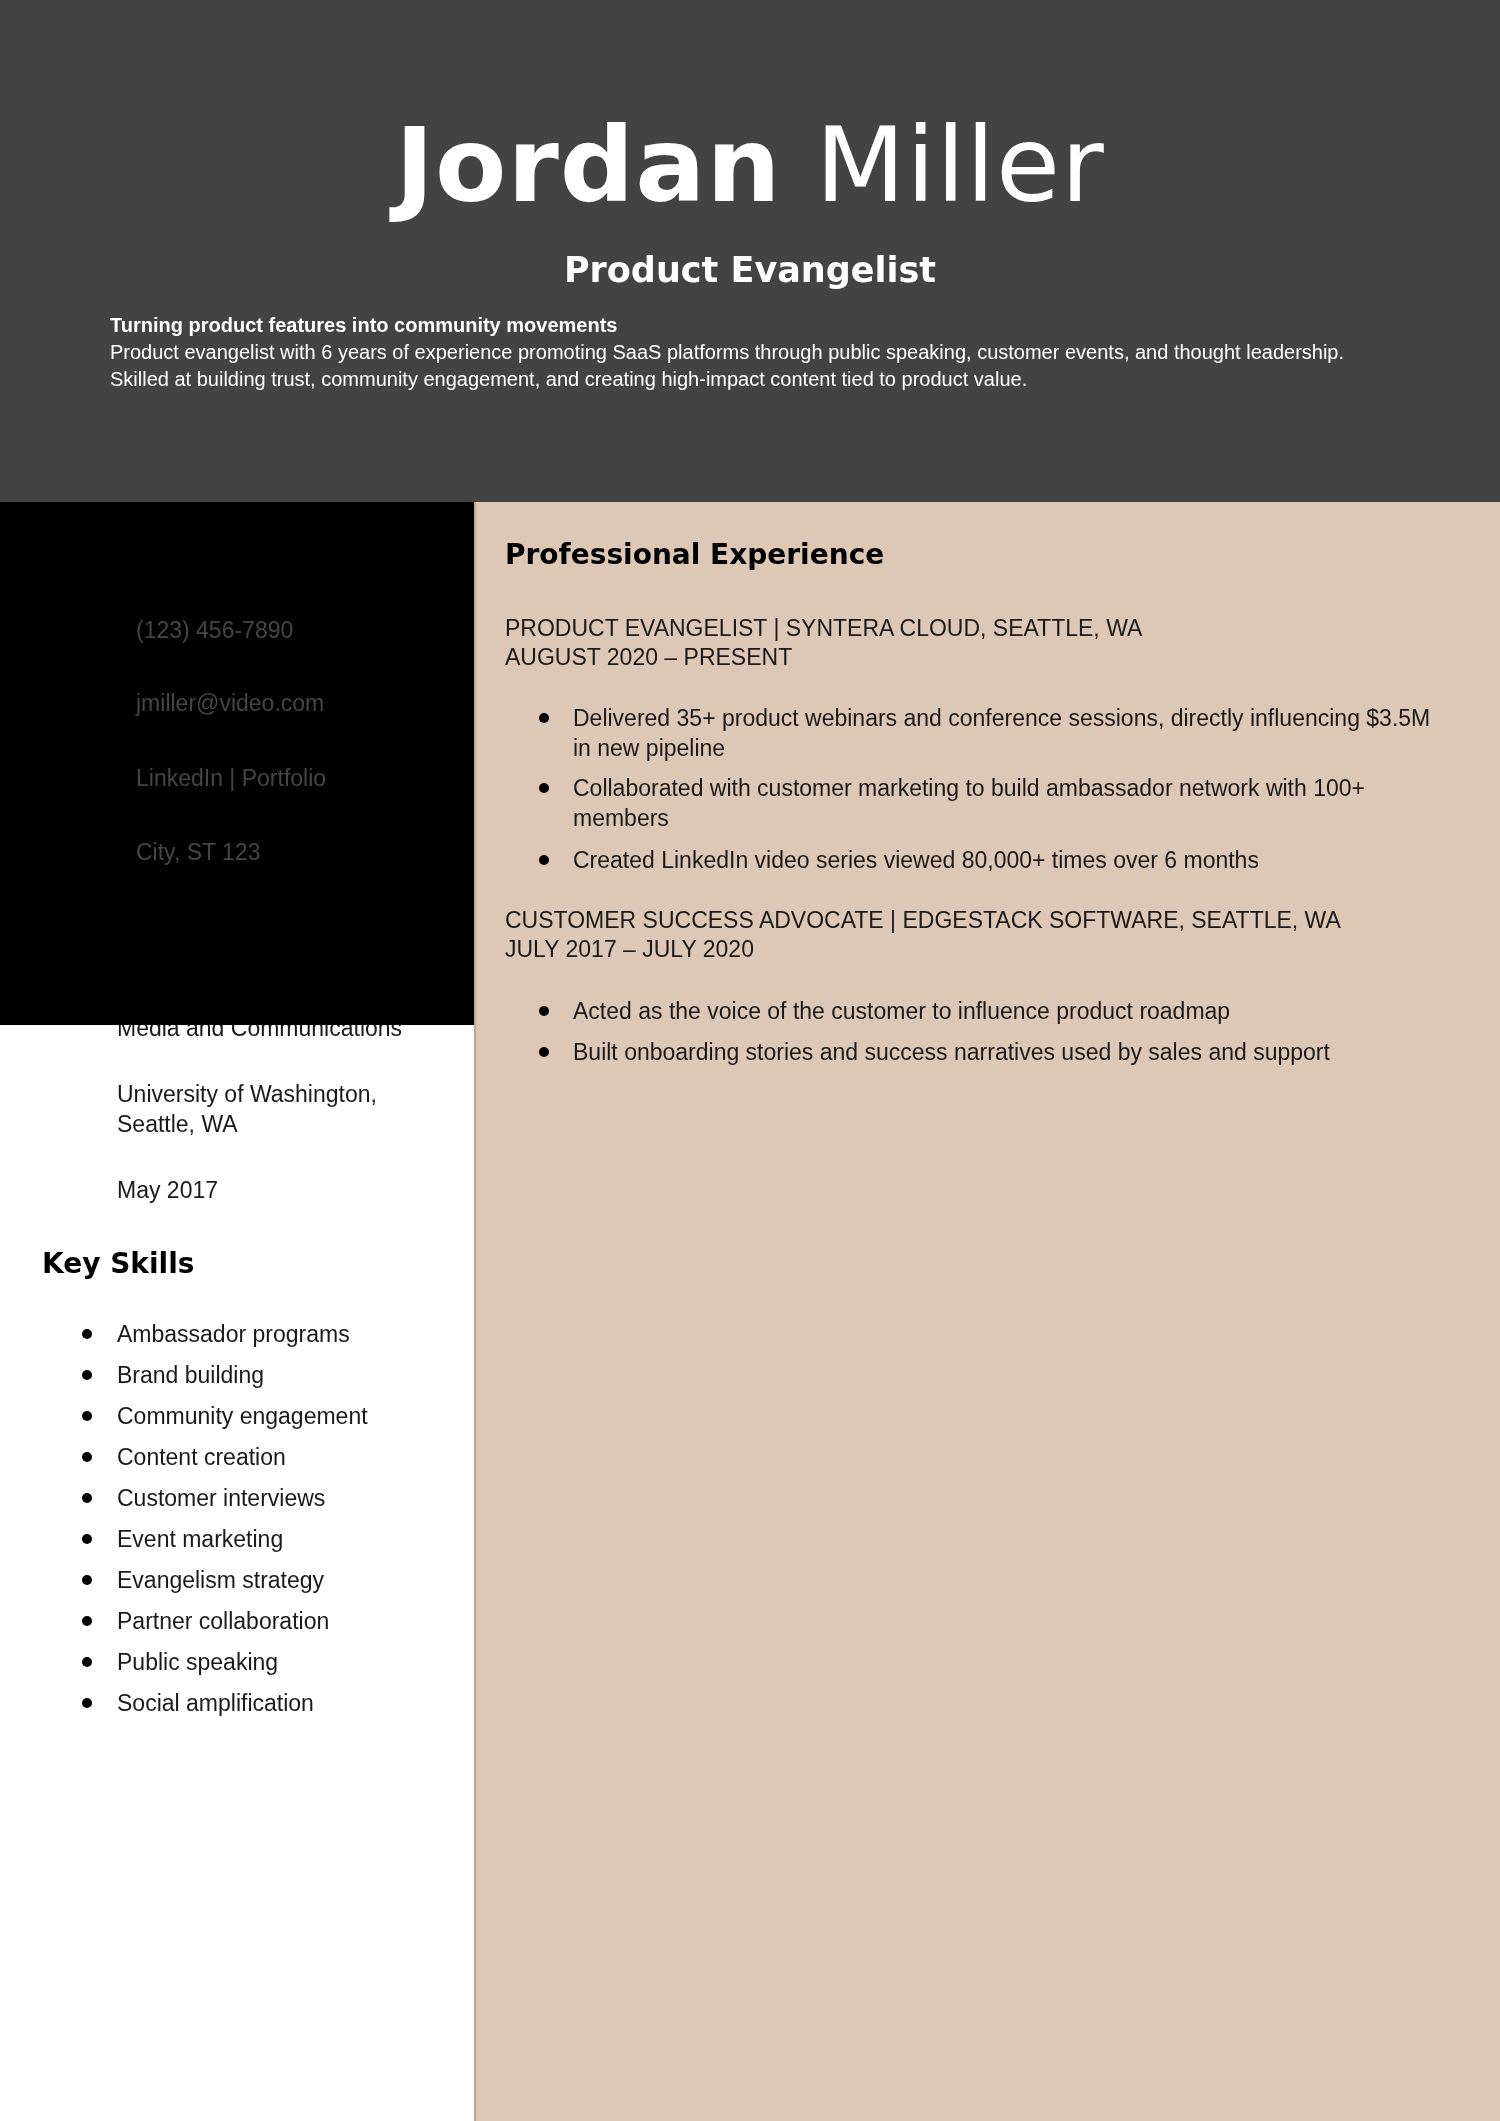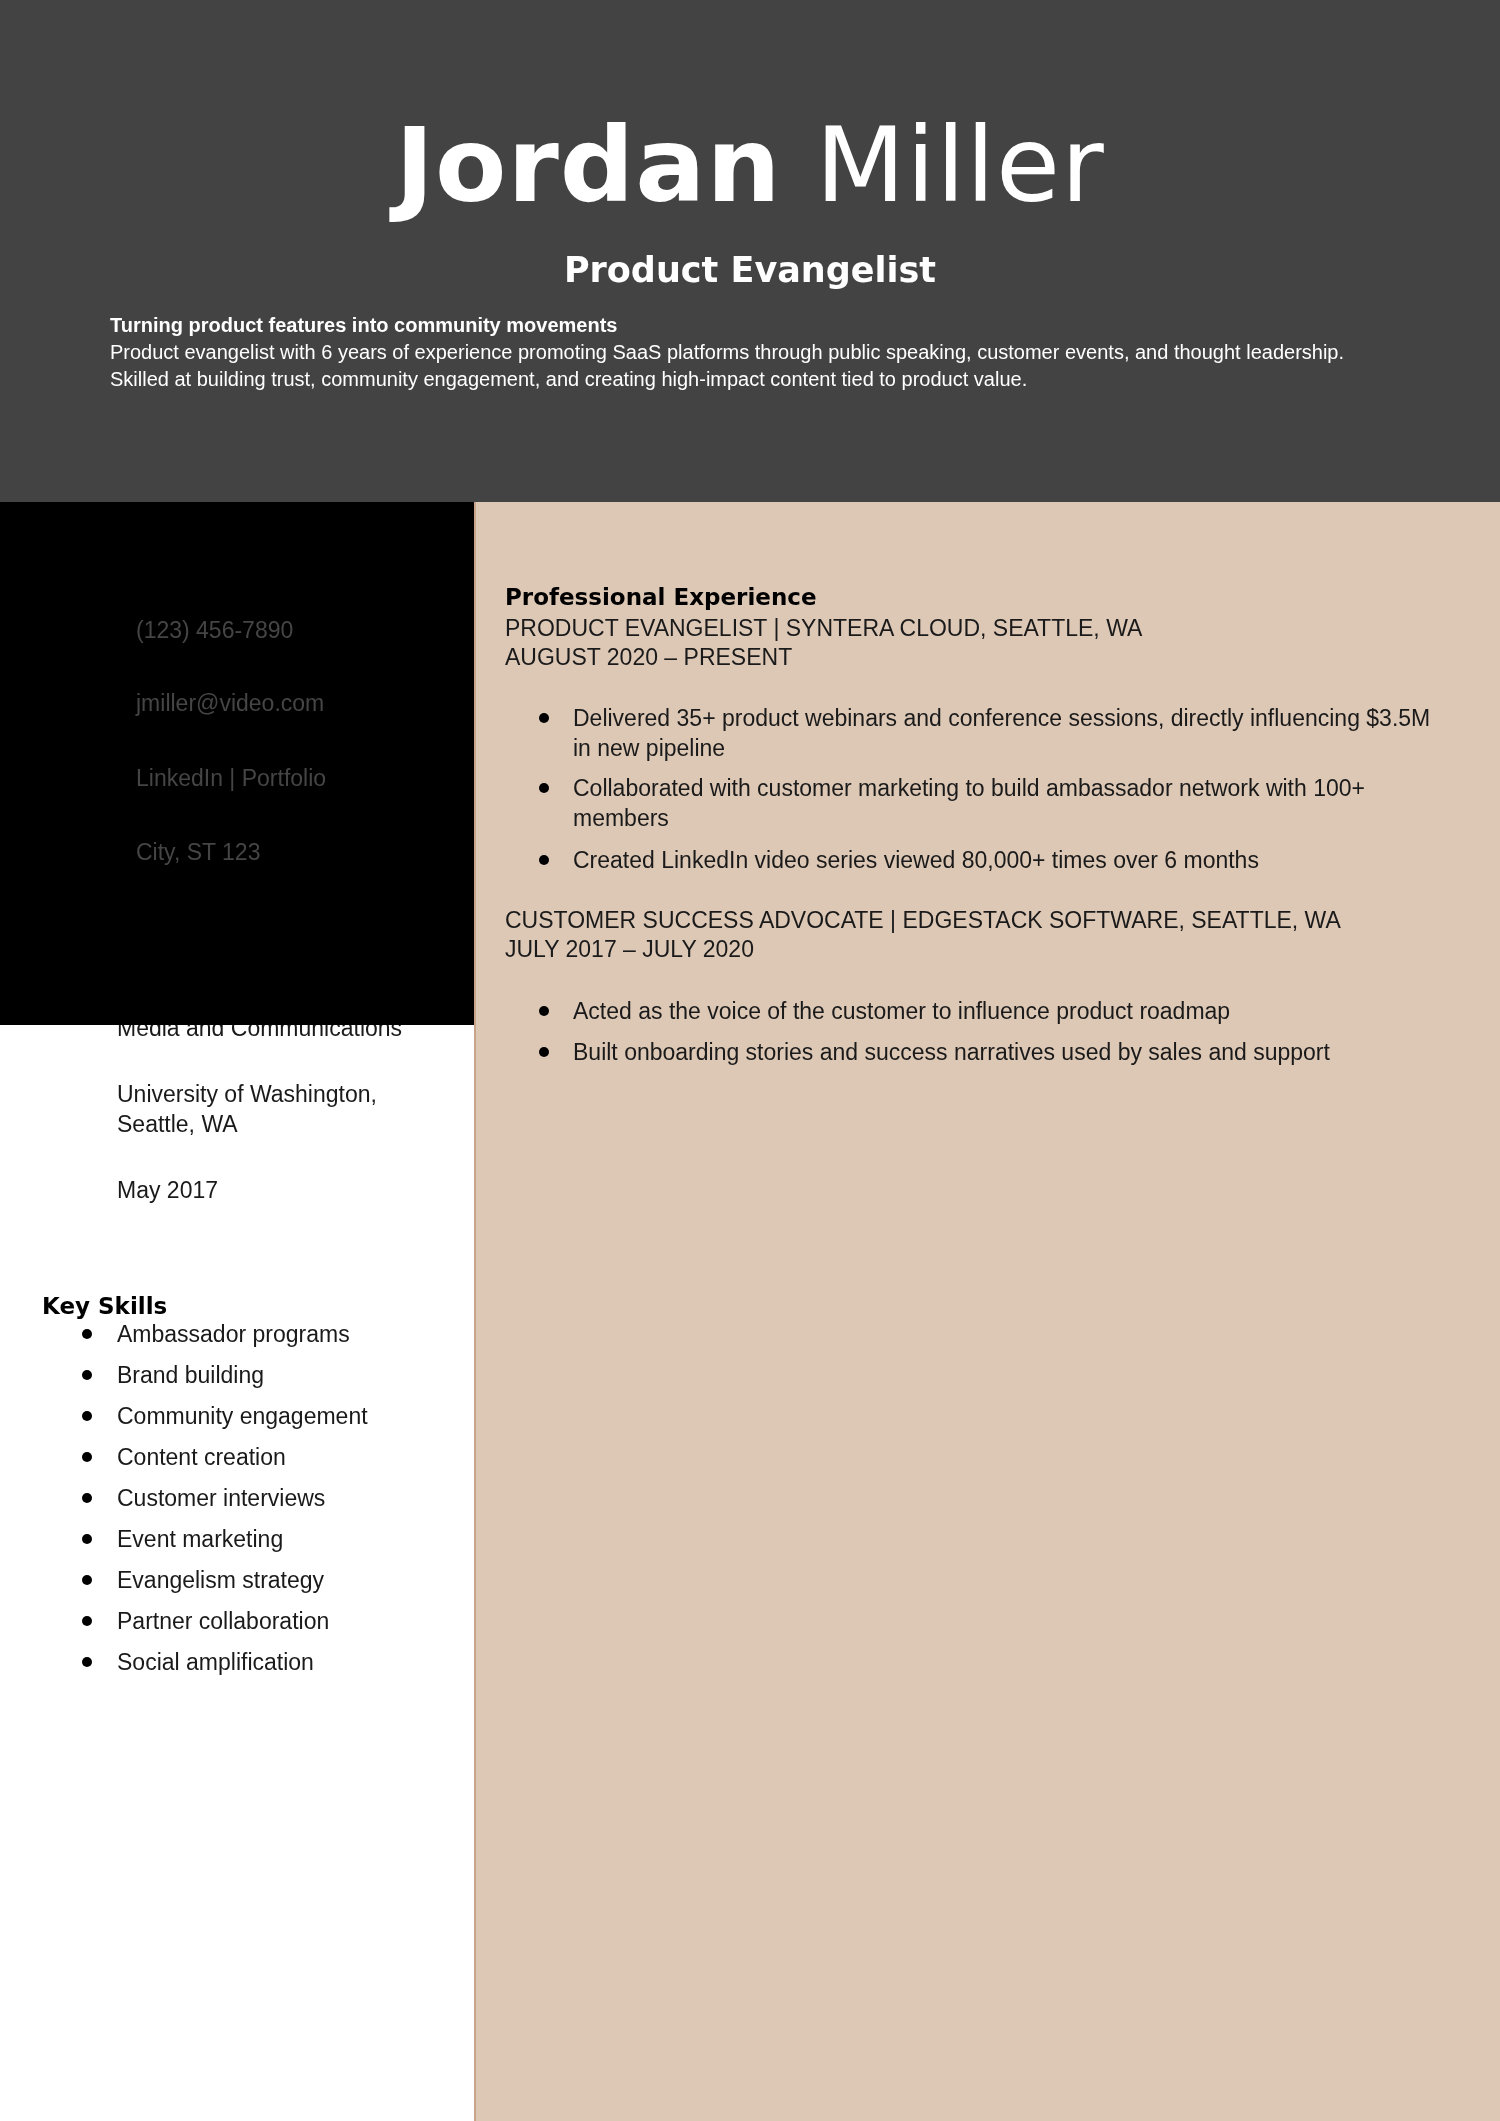--- a/index.html
+++ b/index.html
@@ -36,21 +36,21 @@
     .contact-item {
       position: absolute; left: 136px; font-family: "Liberation Sans", sans-serif;
       font-weight: normal; font-size: 23px; line-height: 30px; color: #454545; white-space: nowrap;
     }
     .edu-line {
       position: absolute; left: 117px; font-family: "Liberation Sans", sans-serif;
       font-size: 23px; line-height: 30px; color: #1a1a1a; white-space: nowrap;
     }
     .section-heading {
       position: absolute; font-family: "DejaVu Sans", sans-serif; font-weight: bold;
-      font-size: 23px; line-height: 44px; color: #000000; white-space: nowrap; margin-top: 42px;
+      font-size: 28px; line-height: 44px; color: #000000; white-space: nowrap;
     }
     .skills-list { position: absolute; left: 0; top: 1318px; width: 474px; list-style: none; }
     .skill-item {
       position: relative; height: 41px; padding-left: 117px;
       font-family: "Liberation Sans", sans-serif; font-size: 23px; line-height: 32px; color: #1a1a1a;
       white-space: nowrap;
     }
     .bullet-dot {
       position: absolute; width: 10px; height: 10px; border-radius: 50%; background: #000000;
     }
@@ -96,20 +96,21 @@
 
 <ul class="skills-list">
   <li class="skill-item"><span class="bullet-dot"></span><span>Ambassador programs</span></li>
   <li class="skill-item"><span class="bullet-dot"></span><span>Brand building</span></li>
   <li class="skill-item"><span class="bullet-dot"></span><span>Community engagement</span></li>
   <li class="skill-item"><span class="bullet-dot"></span><span>Content creation</span></li>
   <li class="skill-item"><span class="bullet-dot"></span><span>Customer interviews</span></li>
   <li class="skill-item"><span class="bullet-dot"></span><span>Event marketing</span></li>
   <li class="skill-item"><span class="bullet-dot"></span><span>Evangelism strategy</span></li>
   <li class="skill-item"><span class="bullet-dot"></span><span>Partner collaboration</span></li>
+  <li class="skill-item"><span class="bullet-dot"></span><span>Public speaking</span></li>
   <li class="skill-item"><span class="bullet-dot"></span><span>Social amplification</span></li>
 </ul>
 
 <div class="contact-box">
   <div class="contact-item" style="top:113px;">(123) 456-7890</div>
   <div class="contact-item" style="top:186px;">jmiller@video.com</div>
   <div class="contact-item" style="top:261px;">LinkedIn | Portfolio</div>
   <div class="contact-item" style="top:335px;">City, ST 123</div>
 </div>
 

